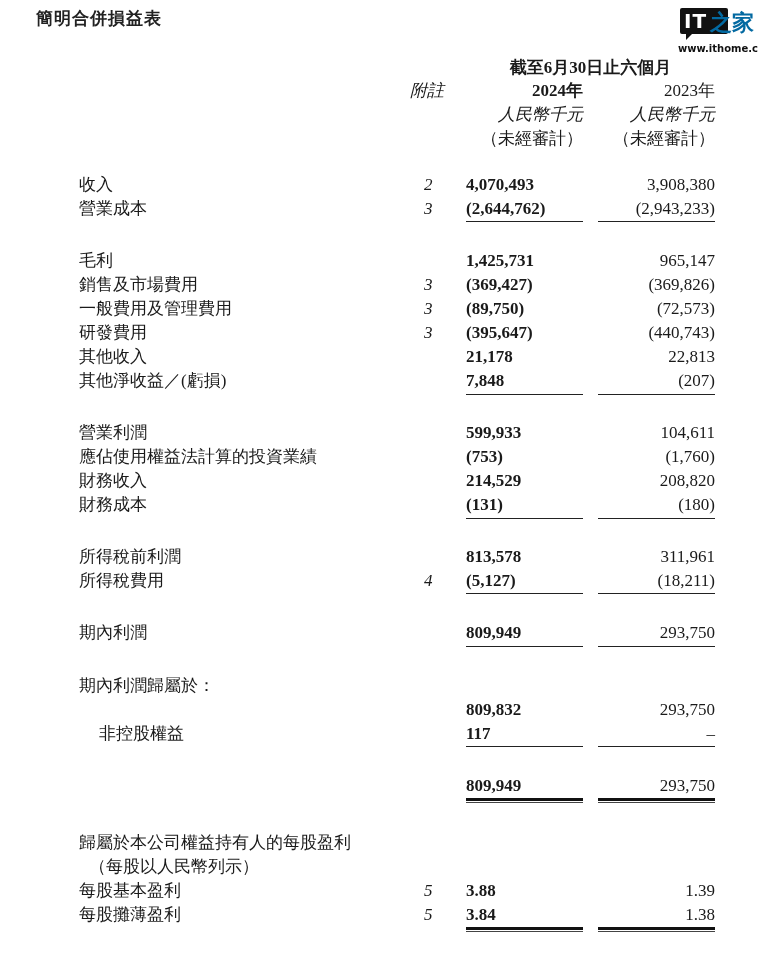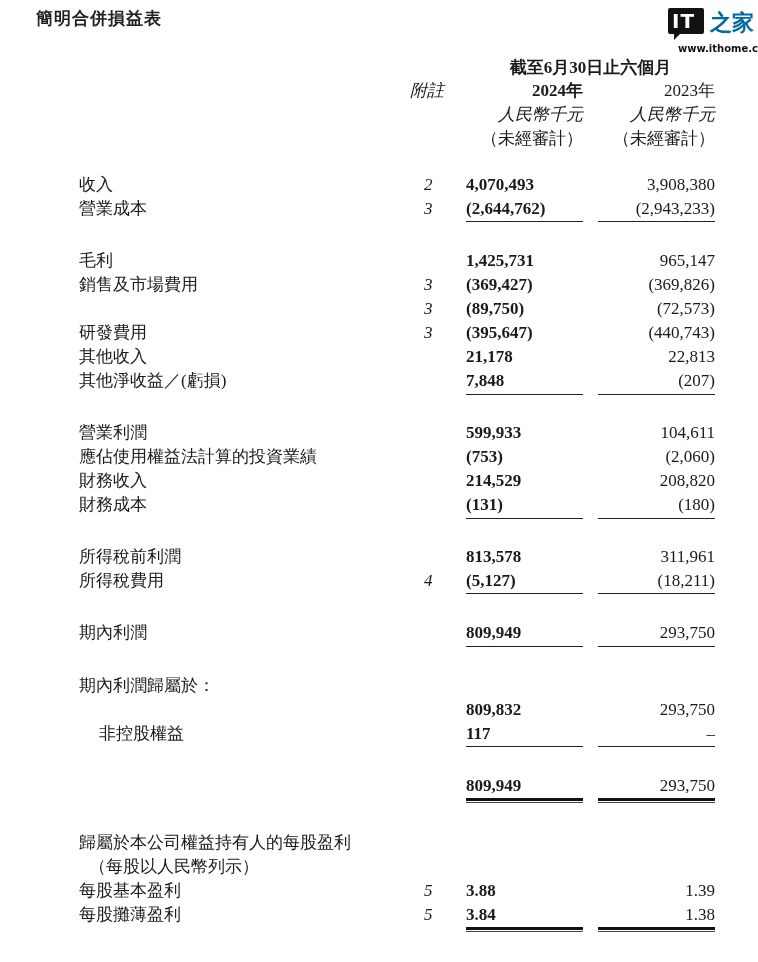--- a/index.html
+++ b/index.html
@@ -1,21 +1,21 @@
 <!DOCTYPE html>
 <html><head>
 <meta charset="utf-8">
 <style>
   html,body{margin:0;padding:0;background:#fff;}
   body{width:758px;height:962px;position:relative;overflow:hidden;color:#1a1a1a;
        font-family:"Liberation Serif","DejaVu Serif",serif;}
   .title{position:absolute;left:36px;top:7px;font-family:"DejaVu Sans","Liberation Sans",sans-serif;
          font-size:17px;font-weight:bold;letter-spacing:1px;color:#222;}
   .logo{position:absolute;left:664px;top:6px;width:90px;height:50px;}
-  .logo .it{position:absolute;left:4px;top:2px;width:36px;height:26px;background:#111;border-radius:2px;}
+  .logo .it{position:absolute;left:16px;top:2px;width:36px;height:26px;background:#111;border-radius:2px;padding-left:12px;}
   .logo .it span{position:absolute;color:#fff;font-family:"DejaVu Sans",sans-serif;font-weight:bold;font-size:20px;top:1px;left:4px;letter-spacing:1px;}
   .logo .it:after{content:"";position:absolute;left:6px;bottom:-6px;border-left:6px solid #111;border-bottom:6px solid transparent;}
   .logo .cn{position:absolute;left:46px;top:2px;font-size:22px;font-weight:bold;font-family:"DejaVu Serif",serif;color:#0369a1;}
   .logo .url{position:absolute;left:14px;top:37px;font-size:10px;font-family:"DejaVu Sans",sans-serif;font-weight:bold;color:#111;}
   .hdr{position:absolute;font-size:17px;line-height:24px;}
   .period{left:466px;width:249px;top:56px;text-align:center;font-weight:bold;}
   .note-h{left:410px;top:79px;font-style:italic;}
   .y24{left:466px;width:117px;text-align:right;top:79px;font-weight:bold;}
   .y23{left:598px;width:117px;text-align:right;top:79px;}
   .cur24{left:466px;width:117px;text-align:right;top:103px;font-style:italic;}
@@ -75,20 +75,21 @@
     <span class="v24">1,425,731</span>
     <span class="v23">965,147</span>
   </div>
 <div class="row" style="top:273px">
     <span class="lbl">銷售及市場費用</span>
     <span class="note">3</span>
     <span class="v24 neg">(369,427)</span>
     <span class="v23 neg">(369,826)</span>
   </div>
 <div class="row" style="top:297px">
+    <span class="lbl">一般費用及管理費用</span>
     <span class="note">3</span>
     <span class="v24 neg">(89,750)</span>
     <span class="v23 neg">(72,573)</span>
   </div>
 <div class="row" style="top:321px">
     <span class="lbl">研發費用</span>
     <span class="note">3</span>
     <span class="v24 neg">(395,647)</span>
     <span class="v23 neg">(440,743)</span>
   </div>
@@ -110,21 +111,21 @@
 <div class="row" style="top:421px">
     <span class="lbl">營業利潤</span>
     <span class="note"></span>
     <span class="v24">599,933</span>
     <span class="v23">104,611</span>
   </div>
 <div class="row" style="top:445px">
     <span class="lbl">應佔使用權益法計算的投資業績</span>
     <span class="note"></span>
     <span class="v24 neg">(753)</span>
-    <span class="v23 neg">(2,060)</span>
+    <span class="v23 neg">(1,760)</span>
   </div>
 <div class="row" style="top:469px">
     <span class="lbl">財務收入</span>
     <span class="note"></span>
     <span class="v24">214,529</span>
     <span class="v23">208,820</span>
   </div>
 <div class="row" style="top:493px">
     <span class="lbl">財務成本</span>
     <span class="note"></span>

